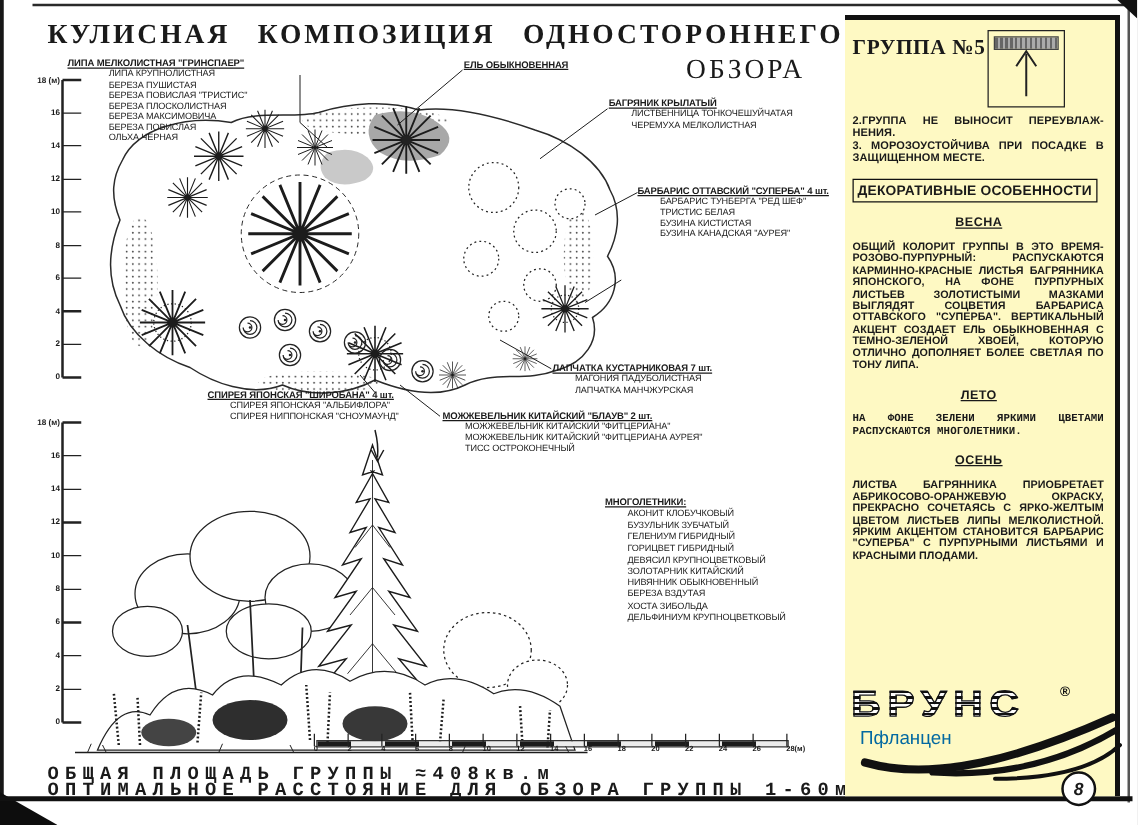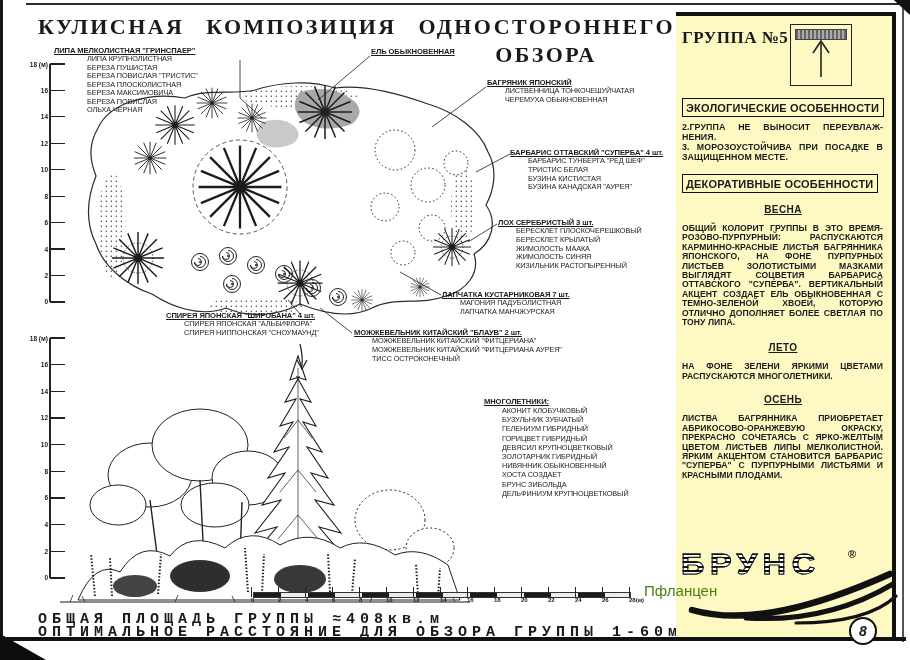--- a/index.html
+++ b/index.html
@@ -10,22 +10,22 @@
   .edge-top{position:absolute;left:26px;top:3px;width:877px;height:2px;background:#2a2a2a;}
   .edge-right{position:absolute;left:902px;top:0;width:2px;height:642px;background:#555;}
   .corner-tr{position:absolute;left:891px;top:0;width:19px;height:15px;background:#111;
              clip-path:polygon(15% 0,100% 0,100% 100%);}
   .wedge-bl{position:absolute;left:0;top:628px;width:46px;height:32px;background:#0d0d0d;
             clip-path:polygon(0 18%,100% 100%,0 100%);}
   .rule-bottom{position:absolute;left:0;top:637px;width:906px;height:4px;background:#111;}
   
   .title1{position:absolute;left:38px;top:14px;font-family:"Liberation Serif",serif;
           font-weight:bold;font-size:22px;letter-spacing:2.4px;word-spacing:14px;white-space:nowrap;}
-  .title2{position:absolute;left:448px;top:42px;width:196px;text-align:center;
-          font-family:"Liberation Serif",serif;font-weight:bold;font-size:22px;letter-spacing:2.4px;}
+  .title2{position:absolute;left:448px;top:42px;width:196px;text-align:right;
+          font-family:"Liberation Serif",serif;font-weight:normal;font-size:22px;letter-spacing:2.4px;}
   
   .pgroup{position:absolute;z-index:4;}
   .pg-h{font-weight:bold;font-size:7.6px;text-decoration:underline;white-space:nowrap;letter-spacing:-0.1px;}
   .pg-items{padding-left:18px;}
   .pg-items .pline{font-size:7.3px;line-height:8.8px;white-space:nowrap;letter-spacing:-0.1px;}
   .pgroup.lipa .pg-items{padding-left:33px;}
   .pgroup.lipa .pg-items .pline{line-height:8.5px;}
   .pgroup.mnogo .pg-items .pline{line-height:9.2px;}
   
   .vruler{position:absolute;width:40px;display:flex;flex-direction:column;justify-content:space-between;z-index:3;}
@@ -54,30 +54,30 @@
       background:repeating-linear-gradient(90deg,#666 0 2px,#aaa 2px 4px);border:0.5px solid #444;}
   .dir-icon svg{position:absolute;left:0;top:0;}
   .boxed{border:1.6px solid #111;font-weight:bold;font-size:11px;letter-spacing:0.2px;
          padding:3px 4px 2px 3px;margin-top:12px;white-space:nowrap;width:fit-content;}
   .eco-items{margin-top:5px;width:201px;}
   .eco-items .eline{font-size:8.8px;font-weight:bold;line-height:10px;text-align:justify;letter-spacing:0.1px;}
   .season-h{font-weight:bold;font-size:10px;text-decoration:underline;letter-spacing:0.4px;text-align:center;}
   .season-p{font-weight:bold;font-size:8.6px;line-height:9.4px;text-align:justify;
             width:201px;letter-spacing:0.05px;}
   .sp-vesna{margin-top:9px;} .h-vesna{margin-top:11px;}
-  .h-leto{margin-top:15px;} .sp-leto{margin-top:9px;}
+  .h-leto{margin-top:15px;} .sp-leto{margin-top:9px;font-family:Liberation Mono, monospace;}
   .h-osen{margin-top:13px;} .sp-osen{margin-top:9px;}
   
   .brand-name{position:absolute;left:681px;top:548px;z-index:6;font-weight:bold;font-size:29px;
       letter-spacing:5px;transform:scaleX(1.12);transform-origin:left;
       background:repeating-linear-gradient(180deg,#111 0 2.2px,#fdfdfd 2.2px 4.4px);
       -webkit-background-clip:text;background-clip:text;color:transparent;
       -webkit-text-stroke:1px #111;white-space:nowrap;}
   .brand-reg{position:absolute;left:848px;top:548px;z-index:6;font-size:11px;font-weight:bold;color:#111;}
-  .brand-sub{position:absolute;left:644px;top:582px;z-index:6;font-size:15px;color:#4d7c0f;}
+  .brand-sub{position:absolute;left:688px;top:582px;z-index:6;font-size:15px;color:#0369a1;}
   .swoosh{position:absolute;left:688px;top:568px;z-index:5;}
   .page-circle{position:absolute;left:849px;top:617px;width:24px;height:24px;border-radius:50%;
       border:2.5px solid #111;background:#fff;z-index:7;display:flex;align-items:center;justify-content:center;
       font-weight:bold;font-style:italic;font-size:14px;}
   
   .art{position:absolute;left:0;top:0;z-index:2;}
 </style>
 </head>
 <body>
 <div id="page">
@@ -224,43 +224,33 @@
         <div class="pline">БЕРЕЗА ПЛОСКОЛИСТНАЯ</div>
         <div class="pline">БЕРЕЗА МАКСИМОВИЧА</div>
         <div class="pline">БЕРЕЗА ПОВИСЛАЯ</div>
         <div class="pline">ОЛЬХА ЧЕРНАЯ</div>
       </div>
   </div>
   <div class="pgroup" style="left:371px;top:47px;">
     <div class="pg-h">ЕЛЬ ОБЫКНОВЕННАЯ</div>
   </div>
   <div class="pgroup" style="left:487px;top:78px;">
-    <div class="pg-h">БАГРЯНИК ЯПОНСКИЙ</div>
+    <div class="pg-h">БАГРЯНИК КРЫЛАТЫЙ</div>
     <div class="pg-items">
         <div class="pline">ЛИСТВЕННИЦА ТОНКОЧЕШУЙЧАТАЯ</div>
-        <div class="pline">ЧЕРЕМУХА ОБЫКНОВЕННАЯ</div>
+        <div class="pline">ЧЕРЕМУХА МЕЛКОЛИСТНАЯ</div>
       </div>
   </div>
   <div class="pgroup" style="left:510px;top:148px;">
     <div class="pg-h">БАРБАРИС ОТТАВСКИЙ "СУПЕРБА" 4 шт.</div>
     <div class="pg-items">
         <div class="pline">БАРБАРИС ТУНБЕРГА "РЕД ШЕФ"</div>
         <div class="pline">ТРИСТИС БЕЛАЯ</div>
         <div class="pline">БУЗИНА КИСТИСТАЯ</div>
         <div class="pline">БУЗИНА КАНАДСКАЯ "АУРЕЯ"</div>
-      </div>
-  </div>
-  <div class="pgroup" style="left:498px;top:218px;">
-    <div class="pg-h">ЛОХ СЕРЕБРИСТЫЙ 3 шт.</div>
-    <div class="pg-items">
-        <div class="pline">БЕРЕСКЛЕТ ПЛОСКОЧЕРЕШКОВЫЙ</div>
-        <div class="pline">БЕРЕСКЛЕТ КРЫЛАТЫЙ</div>
-        <div class="pline">ЖИМОЛОСТЬ МААКА</div>
-        <div class="pline">ЖИМОЛОСТЬ СИНЯЯ</div>
-        <div class="pline">КИЗИЛЬНИК РАСТОПЫРЕННЫЙ</div>
       </div>
   </div>
   <div class="pgroup" style="left:442px;top:290px;">
     <div class="pg-h">ЛАПЧАТКА КУСТАРНИКОВАЯ 7 шт.</div>
     <div class="pg-items">
         <div class="pline">МАГОНИЯ ПАДУБОЛИСТНАЯ</div>
         <div class="pline">ЛАПЧАТКА МАНЧЖУРСКАЯ</div>
       </div>
   </div>
   <div class="pgroup" style="left:166px;top:311px;">
@@ -279,24 +269,24 @@
       </div>
   </div>
   <div class="pgroup mnogo" style="left:484px;top:397px;">
     <div class="pg-h">МНОГОЛЕТНИКИ:</div>
     <div class="pg-items">
         <div class="pline">АКОНИТ КЛОБУЧКОВЫЙ</div>
         <div class="pline">БУЗУЛЬНИК ЗУБЧАТЫЙ</div>
         <div class="pline">ГЕЛЕНИУМ ГИБРИДНЫЙ</div>
         <div class="pline">ГОРИЦВЕТ ГИБРИДНЫЙ</div>
         <div class="pline">ДЕВЯСИЛ КРУПНОЦВЕТКОВЫЙ</div>
-        <div class="pline">ЗОЛОТАРНИК ГИБРИДНЫЙ</div>
+        <div class="pline">ЗОЛОТАРНИК КИТАЙСКИЙ</div>
         <div class="pline">НИВЯННИК ОБЫКНОВЕННЫЙ</div>
-        <div class="pline">ХОСТА СОЗДАЕТ</div>
-        <div class="pline">БРУНС ЗИБОЛЬДА</div>
+        <div class="pline">БЕРЕЗА ВЗДУТАЯ</div>
+        <div class="pline">ХОСТА ЗИБОЛЬДА</div>
         <div class="pline">ДЕЛЬФИНИУМ КРУПНОЦВЕТКОВЫЙ</div>
       </div>
   </div>
 
   <div class="vruler" style="left:28px;top:64px;height:238px;">
       <div class="vtick">18 (м)</div>
       <div class="vtick">16</div>
       <div class="vtick">14</div>
       <div class="vtick">12</div>
       <div class="vtick">10</div>
@@ -343,21 +333,20 @@
     <div class="sb-head">
       <div class="sb-title">ГРУППА №5</div>
       <div class="dir-icon">
         <div class="bar"></div>
         <svg width="60" height="60" viewBox="0 0 60 60">
           <line x1="30" y1="52" x2="30" y2="18" stroke="#222" stroke-width="1.6"></line>
           <path d="M22,28 L30,16 L38,28" fill="none" stroke="#222" stroke-width="1.6"></path>
         </svg>
       </div>
     </div>
-    <div class="boxed">ЭКОЛОГИЧЕСКИЕ ОСОБЕННОСТИ</div>
     <div class="eco-items">
         <div class="eline">2.ГРУППА НЕ ВЫНОСИТ ПЕРЕУВЛАЖ-НЕНИЯ.</div>
         <div class="eline">3. МОРОЗОУСТОЙЧИВА ПРИ ПОСАДКЕ В ЗАЩИЩЕННОМ МЕСТЕ.</div>
       </div>
     <div class="boxed">ДЕКОРАТИВНЫЕ ОСОБЕННОСТИ</div>
     <div class="season-h h-vesna">ВЕСНА</div>
     <div class="season-p sp-vesna">ОБЩИЙ КОЛОРИТ ГРУППЫ В ЭТО ВРЕМЯ-РОЗОВО-ПУРПУРНЫЙ: РАСПУСКАЮТСЯ КАРМИННО-КРАСНЫЕ ЛИСТЬЯ БАГРЯННИКА ЯПОНСКОГО, НА ФОНЕ ПУРПУРНЫХ ЛИСТЬЕВ ЗОЛОТИСТЫМИ МАЗКАМИ ВЫГЛЯДЯТ СОЦВЕТИЯ БАРБАРИСА ОТТАВСКОГО "СУПЕРБА". ВЕРТИКАЛЬНЫЙ АКЦЕНТ СОЗДАЕТ ЕЛЬ ОБЫКНОВЕННАЯ С ТЕМНО-ЗЕЛЕНОЙ ХВОЕЙ, КОТОРУЮ ОТЛИЧНО ДОПОЛНЯЕТ БОЛЕЕ СВЕТЛАЯ ПО ТОНУ ЛИПА.</div>
     <div class="season-h h-leto">ЛЕТО</div>
     <div class="season-p sp-leto">НА ФОНЕ ЗЕЛЕНИ ЯРКИМИ ЦВЕТАМИ РАСПУСКАЮТСЯ МНОГОЛЕТНИКИ.</div>
     <div class="season-h h-osen">ОСЕНЬ</div>

